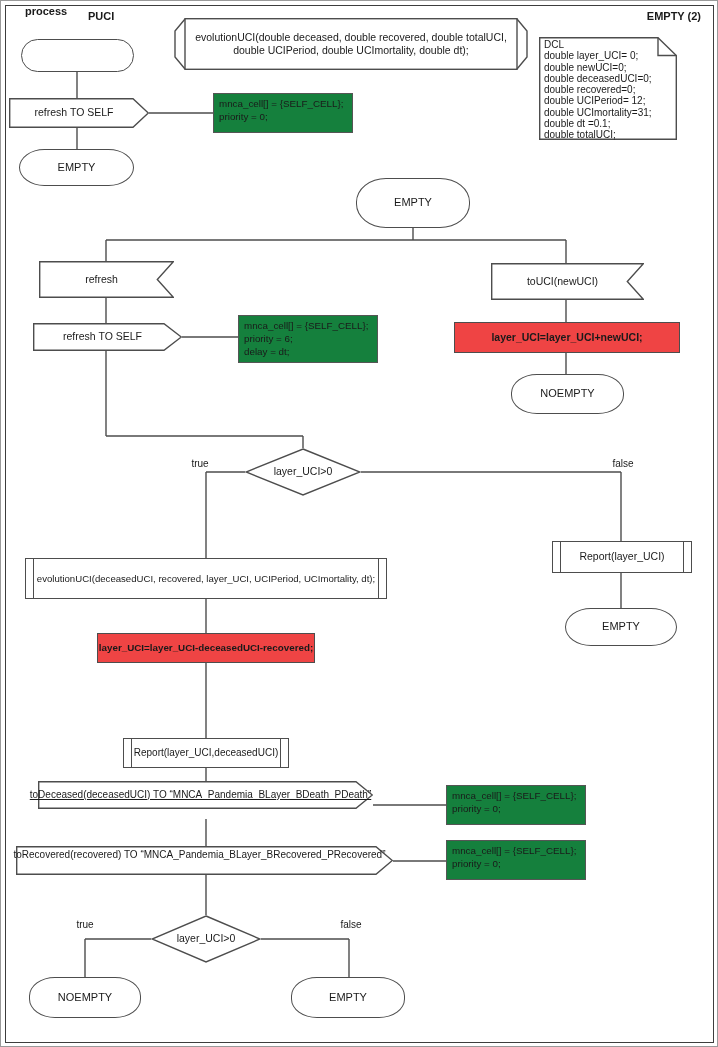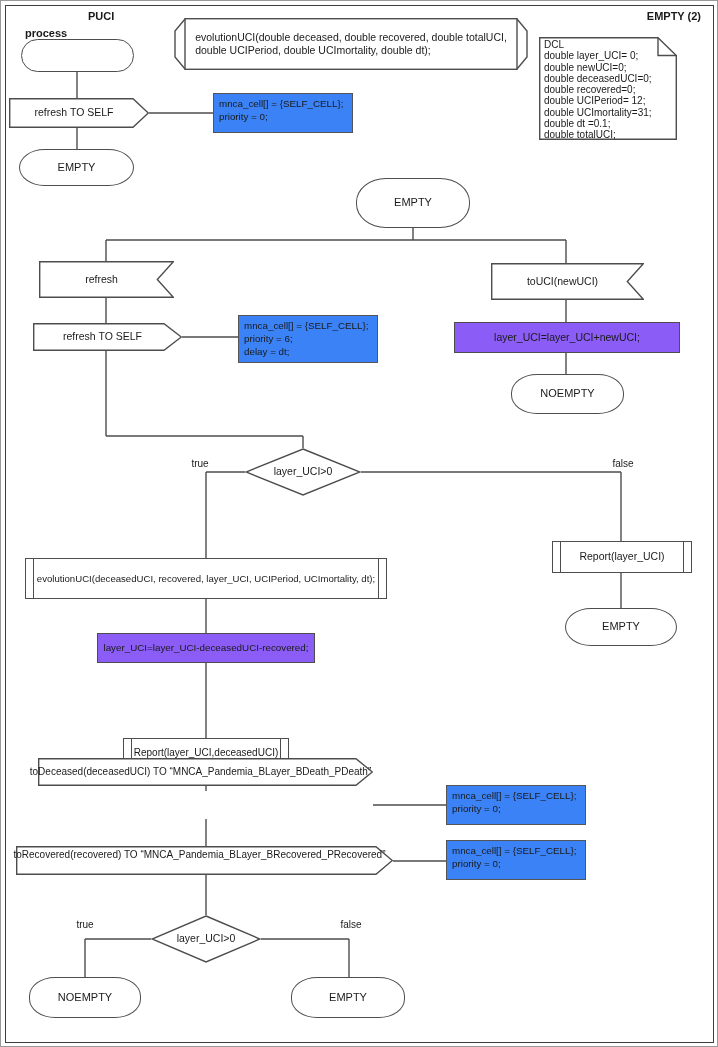--- a/index.html
+++ b/index.html
@@ -2,36 +2,36 @@
 <html><head>
 <meta charset="utf-8">
 <style>
   html,body{margin:0;padding:0;background:#e8e8e8;}
   #canvas{
     position:relative;width:718px;height:1047px;background:#ffffff;
     border:1px solid #9a9a9a;box-sizing:border-box;overflow:hidden;
     font-family:"Liberation Sans",sans-serif;color:#1a1a1a;
   }
   .abs{position:absolute;box-sizing:border-box;}
-  .shape{display:flex;align-items:center;justify-content:center;}
+  .shape{display:flex;align-items:center;justify-content:center;text-align:center;}
   .shape .lbl{position:relative;z-index:2;line-height:1.25;}
   .shape svg{position:absolute;left:0;top:0;z-index:1;}
   .frame{border:1.4px solid #3d3d3d;background:transparent;pointer-events:none;}
   .wires{position:absolute;left:0;top:0;z-index:0;}
   .state{border:1.4px solid #4d4d4d;background:#fff;border-radius:26px/19px;font-size:11px;z-index:2;}
   .stadium{border:1.4px solid #4d4d4d;background:#fff;border-radius:17px;z-index:2;}
-  .task{border:1.4px solid #4d4d4d;background:#8b5cf6;font-size:10.5px;z-index:2;}
+  .task{border:1.4px solid #4d4d4d;background:#ef4444;font-size:10.5px;z-index:2;font-weight:bold;}
   .proc{border:1.4px solid #4d4d4d;background:#fff;font-size:10.5px;z-index:2;}
   .proc::before,.proc::after{content:"";position:absolute;top:0;bottom:0;width:0;border-left:1.4px solid #4d4d4d;}
   .proc::before{left:7px;}
   .proc::after{right:7px;}
   .io{font-size:10.5px;z-index:2;}
   .io .lbl{padding:0 14px 0 4px;}
   .nowrap{white-space:nowrap;}
-  .ann{border:1.4px solid #555;background:#3b82f6;font-size:9.8px;line-height:1.32;
+  .ann{border:1.4px solid #555;background:#15803d;font-size:9.8px;line-height:1.32;
        padding:4px 5px;white-space:pre;z-index:2;}
   .note-text{font-size:10px;line-height:11.3px;white-space:pre;padding:2px 0 0 5px;z-index:2;position:relative;}
   .hdr{font-size:11px;font-weight:bold;}
   .guard{font-size:10.5px;}
   .dlabel{font-size:10px;z-index:3;display:flex;align-items:center;justify-content:center;}
   .pre{white-space:pre-line;}
 </style>
 </head>
 <body>
 
@@ -52,21 +52,21 @@
              M372,804 H445
              M205,818 V845
              M392,860 H445
              M205,874 V914
              M150,938 H84 M84,938 V976
              M260,938 H348 M348,938 V976" fill="none" stroke="#4d4d4d" stroke-width="1.4"></path>
   </svg>
 
   <div class="abs frame" style="left:4px;top:4px;width:709px;height:1038px;"></div>
 
-  <div class="abs hdr" style="left:24px;top:26px;">process</div>
+  <div class="abs hdr" style="left:24px;top:4px;">process</div>
   <div class="abs hdr" style="left:87px;top:9px;">PUCI</div>
   <div class="abs hdr" style="left:615px;top:9px;width:85px;text-align:right;">EMPTY (2)</div>
 
   <div class="abs shape stadium" style="left:20px;top:38px;width:113px;height:33px;"></div>
 
   <div class="abs shape io" style="left:8px;top:97px;width:140px;height:30px;">
     <svg width="140" height="30">
         <polygon points="0.7,0.7 124,0.7 139.3,15 124,29.3 0.7,29.3" fill="#fff" stroke="#4d4d4d" stroke-width="1.4"></polygon>
       </svg>
     <span class="lbl">refresh TO SELF</span>
@@ -163,21 +163,21 @@
   </div>
 
   <div class="abs shape task" style="left:96px;top:632px;width:218px;height:30px;font-size:9.8px;">
     <span class="lbl nowrap">layer_UCI=layer_UCI-deceasedUCI-recovered;</span>
   </div>
 
   <div class="abs shape proc" style="left:122px;top:737px;width:166px;height:30px;font-size:10px;">
     <span class="lbl nowrap">Report(layer_UCI,deceasedUCI)</span>
   </div>
 
-  <div class="abs shape io" style="left:37px;top:757px;width:335px;height:28px;font-size:10px;">
+  <div class="abs shape io" style="left:37px;top:780px;width:335px;height:28px;font-size:10px;text-decoration:underline;">
     <svg width="335" height="28">
         <polygon points="0.7,0.7 318,0.7 334.3,14 318,27.3 0.7,27.3" fill="#fff" stroke="#4d4d4d" stroke-width="1.4"></polygon>
       </svg>
     <span class="lbl nowrap">toDeceased(deceasedUCI) TO “MNCA_Pandemia_BLayer_BDeath_PDeath”</span>
   </div>
   <div class="abs ann" style="left:445px;top:784px;width:140px;height:40px;">mnca_cell[] = {SELF_CELL};
 priority = 0;</div>
 
   <div class="abs shape io" style="left:15px;top:845px;width:377px;height:18px;font-size:10px;">
     <svg width="377" height="29">

